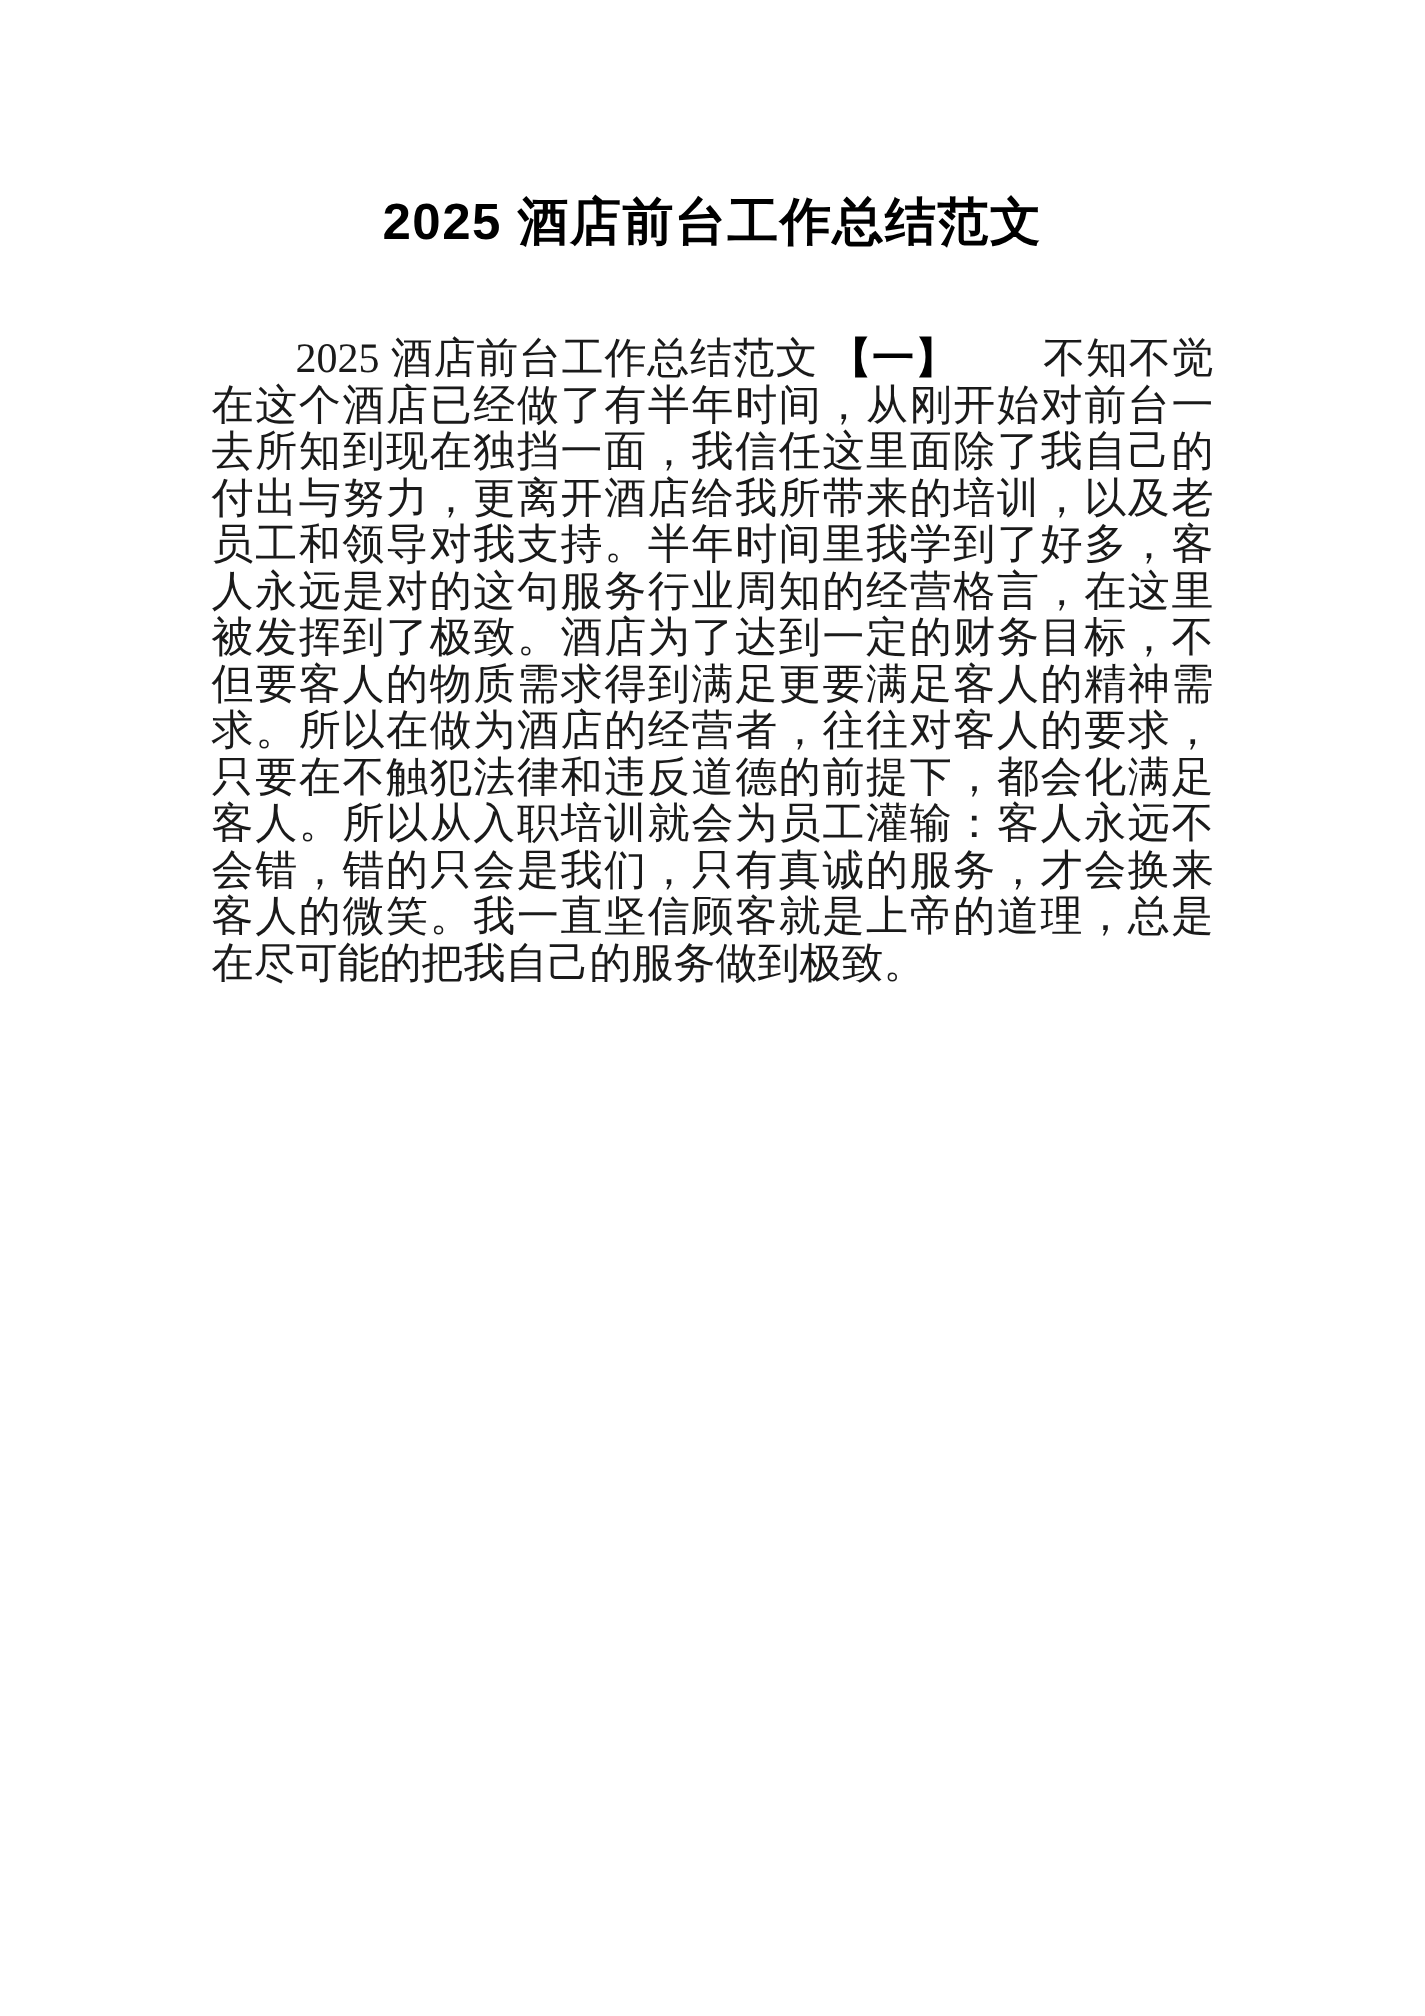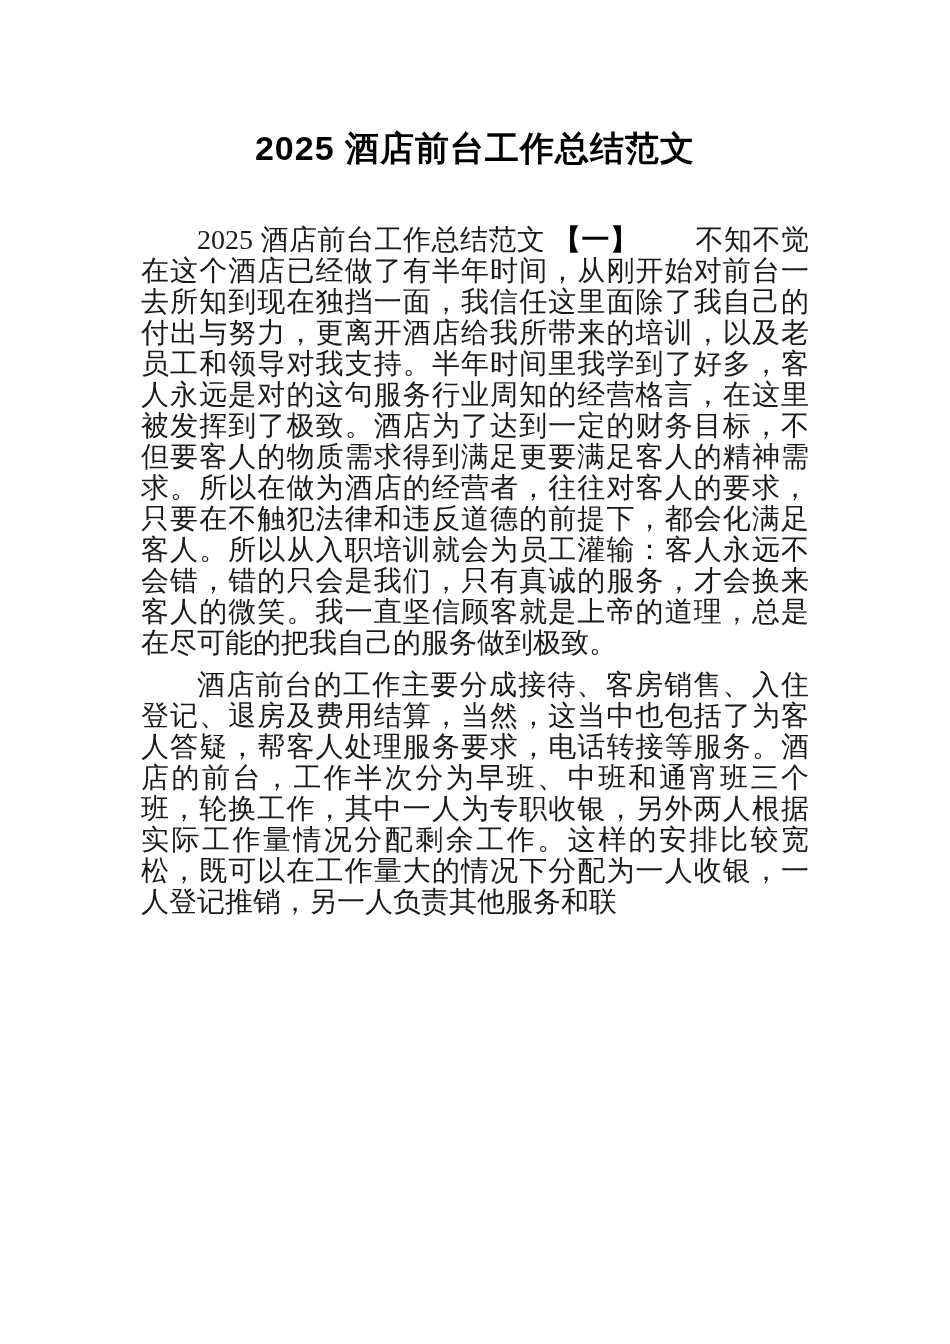--- a/index.html
+++ b/index.html
@@ -50,15 +50,14 @@
   }
 </style>
 </head>
 <body>
 
 <div class="page">
   <h1 class="doc-title">2025 酒店前台工作总结范文</h1>
 
   <div class="doc-body">
     <p class="para"><span>2025 酒店前台工作总结范文 </span><span class="section-marker">【一】</span><span>　　不知不觉在这个酒店已经做了有半年时间，从刚开始对前台一去所知到现在独挡一面，我信任这里面除了我自己的付出与努力，更离开酒店给我所带来的培训，以及老员工和领导对我支持。半年时间里我学到了好多，客人永远是对的这句服务行业周知的经营格言，在这里被发挥到了极致。酒店为了达到一定的财务目标，不但要客人的物质需求得到满足更要满足客人的精神需求。所以在做为酒店的经营者，往往对客人的要求，只要在不触犯法律和违反道德的前提下，都会化满足客人。所以从入职培训就会为员工灌输：客人永远不会错，错的只会是我们，只有真诚的服务，才会换来客人的微笑。我一直坚信顾客就是上帝的道理，总是在尽可能的把我自己的服务做到极致。</span></p>
-    <p class="para">酒店前台的工作主要分成接待、客房销售、入住登记、退房及费用结算，当然，这当中也包括了为客人答疑，帮客人处理服务要求，电话转接等服务。酒店的前台，工作半次分为早班、中班和通宵班三个班，轮换工作，其中一人为专职收银，另外两人根据实际工作量情况分配剩余工作。这样的安排比较宽松，既可以在工作量大的情况下分配为一人收银，一人登记推销，另一人负责其他服务和联</p>
   </div>
 </div>
 
 </body></html>

